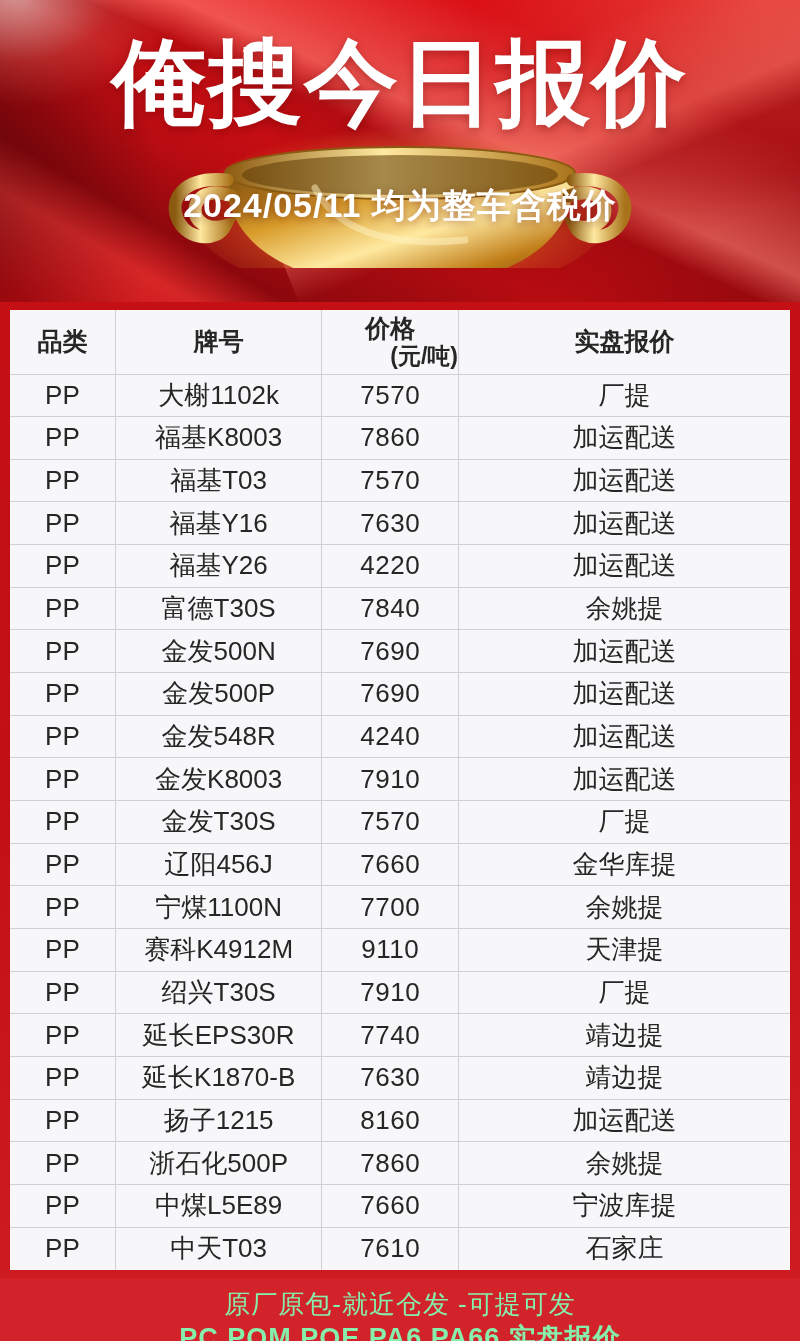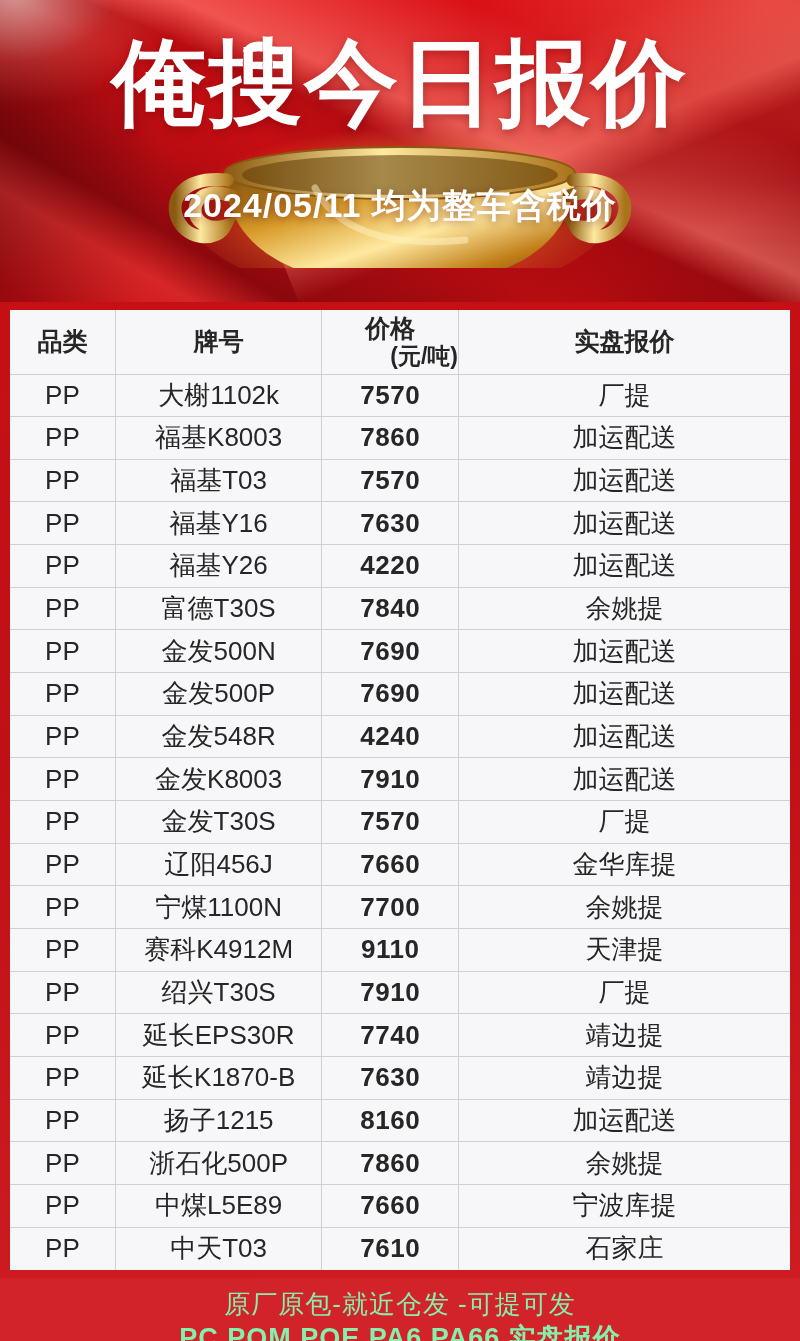--- a/index.html
+++ b/index.html
@@ -118,21 +118,21 @@
     display: block;
     font-size: 23px;
     font-weight: 700;
     text-align: right;
   }
   .price-table tbody td {
     height: 42px;
     font-size: 26px;
     font-weight: 500;
   }
-  .price-table tbody td.cell-price { font-weight: 700; letter-spacing: 0.5px; }
+  .price-table tbody td.cell-price { font-weight: 400; letter-spacing: 0.5px; }
 
   
   .footer {
     width: 800px;
     height: 128px;
     background: #d2232a;
     text-align: center;
     color: #86efac;
     padding-top: 9px;
   }

